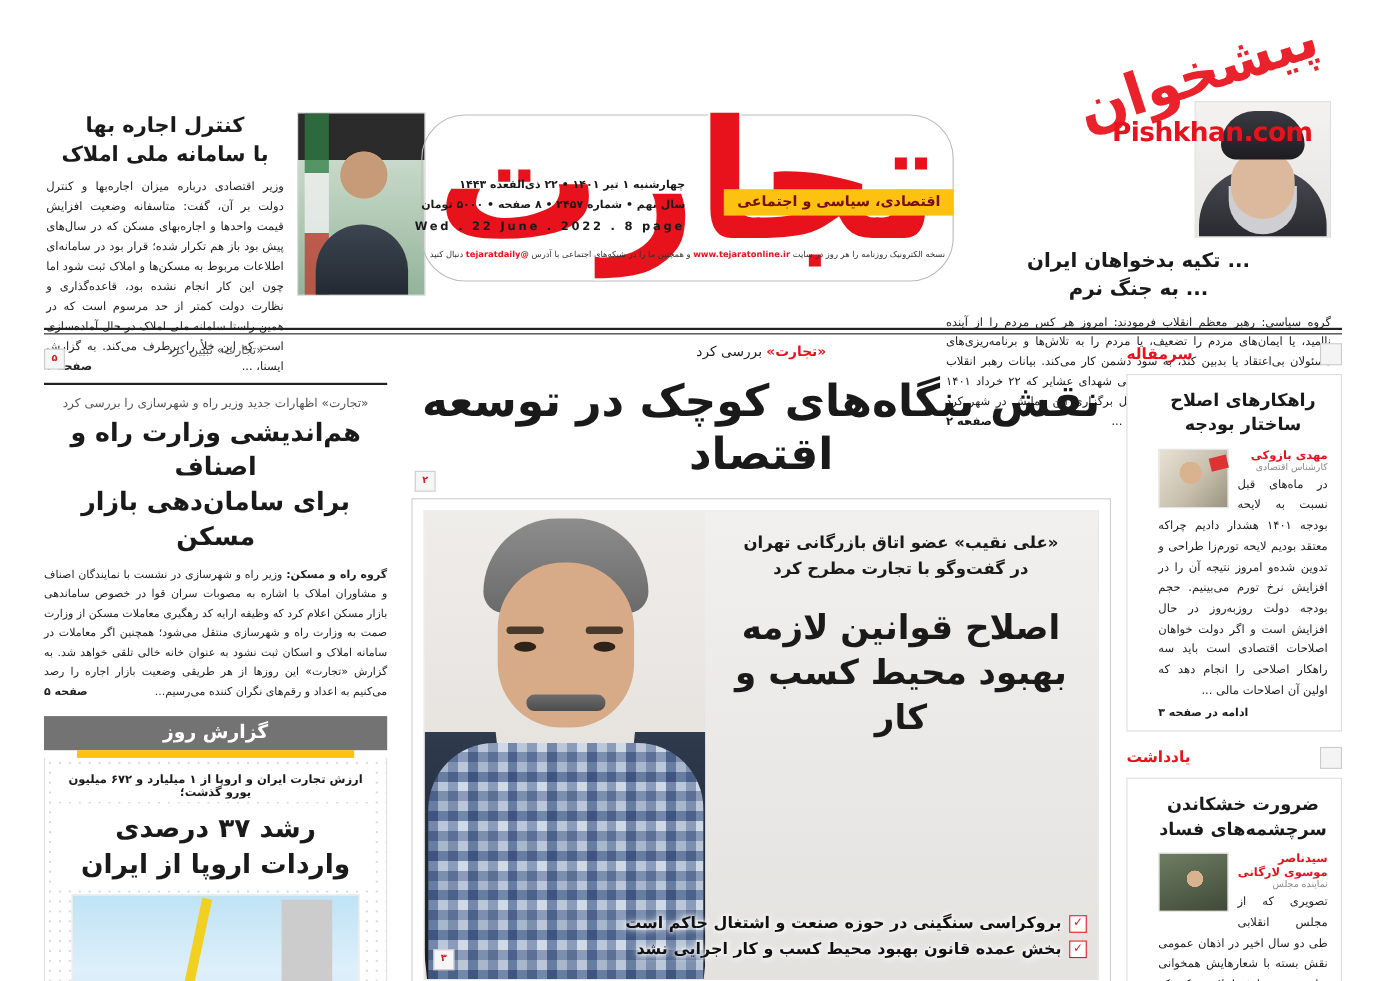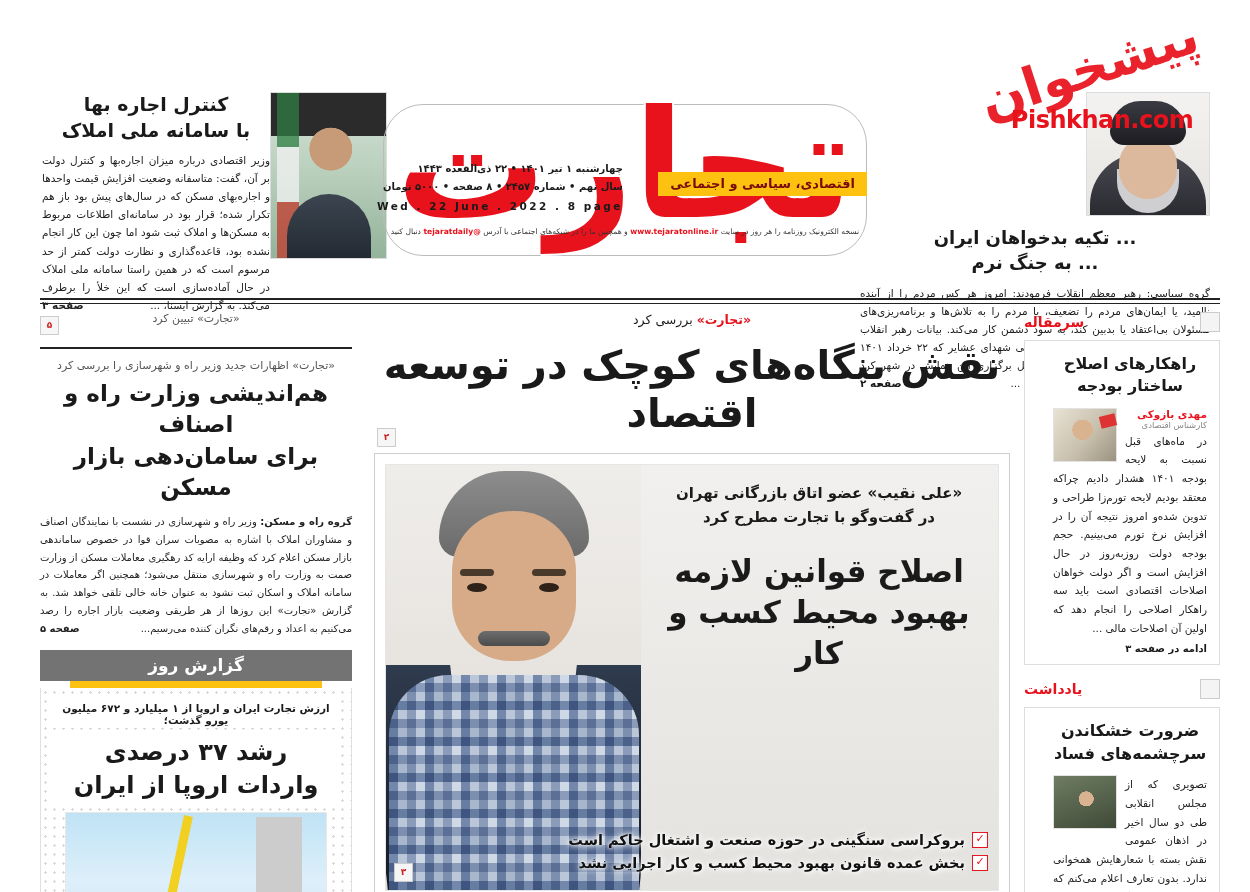--- a/index.html
+++ b/index.html
@@ -31,25 +31,25 @@
     height: 300px;
     display: flex;
     flex-direction: row;
     align-items: flex-start;
   }
 
   
   .promo-left {
     position: absolute;
     left: 42px;
-    top: 92px;
+    top: 102px;
     width: 345px;
     display: flex;
     flex-direction: row-reverse;
-    gap: 0;
+    gap: 12px;
   }
   .promo-left .ptext {
     flex: 1;
     text-align: justify;
     direction: rtl;
   }
   .promo-left .phead {
     font-weight: bold;
     font-size: 19px;
     line-height: 1.35;
@@ -313,21 +313,21 @@
   }
   .op-body {
     font-size: 10.5px;
     line-height: 1.78;
     text-align: justify;
     color: #222;
   }
   .op-cont {
     font-size: 10px;
     font-weight: bold;
-    text-align: right;
+    text-align: left;
     margin-top: 6px;
   }
 
   
   .kicker-center {
     text-align: center;
     font-size: 12.5px;
     direction: rtl;
     margin-bottom: 14px;
   }
@@ -678,20 +678,24 @@
         <div class="op-cont">ادامه در صفحه ۳</div>
       </div>
 
       <div class="sec-head">
         <span class="label">یادداشت</span>
         <span class="sq"></span>
       </div>
       <div class="op-card">
         <div class="op-title">ضرورت خشکاندن<br>سرچشمه‌های فساد</div>
         <div class="op-photo p2"></div>
+        <div class="op-meta">
+          <div class="op-author">سیدناصر موسوی لارگانی</div>
+          <div class="op-role">نماینده مجلس</div>
+        </div>
         <div class="op-body">تصویری که از مجلس انقلابی طی دو سال اخیر در اذهان عمومی نقش بسته با شعارهایش همخوانی ندارد. بدون تعارف اعلام می‌کنم که اصفهان فقط یک شاخص می شناسد که احیای زاینده‌رود است و بس. پیشینیان آمدند و فقط وعده دادند و رفتند. متاسفانه فقط زاینده رود خشک نشده است بلکه اعتماد مردم استان اصفهان هم ...</div>
 
       </div>
     </div>
 
     <div class="col-center">
       <div class="kicker-center">
         <span class="brand">«تجارت»</span>
         <span>بررسی کرد</span>
       </div>

